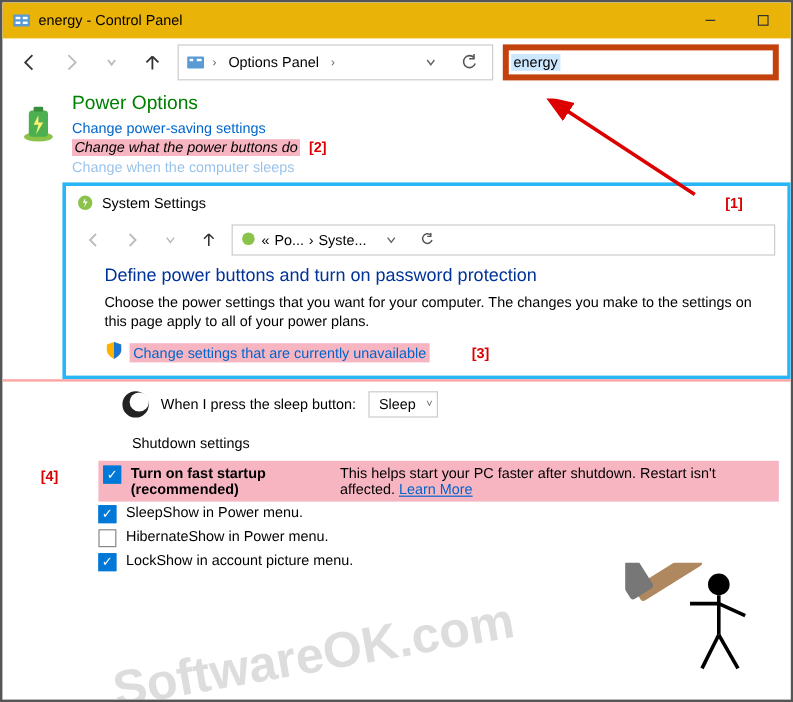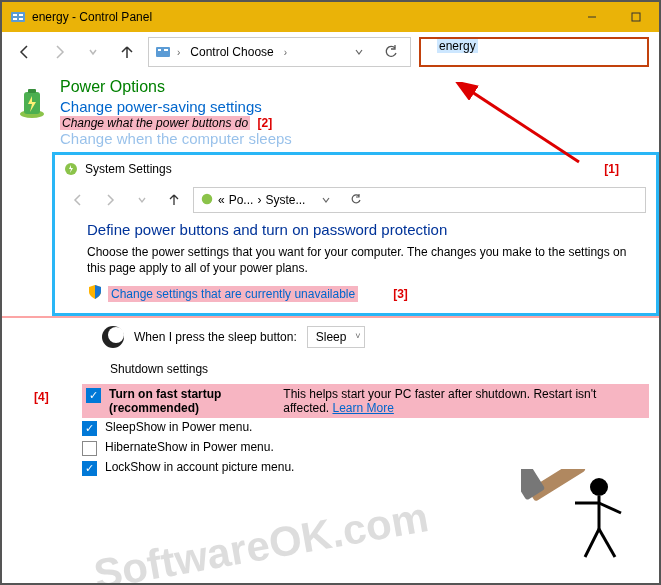--- a/index.html
+++ b/index.html
@@ -12,27 +12,27 @@
 .titlebar .winbtn { width: 30px; height: 20px; display: flex; align-items: center; justify-content: center; color: #333; cursor: pointer; }
 
 .navbar { display: flex; align-items: center; height: 40px; padding: 4px 10px; gap: 8px; }
 .navbtn { width: 26px; height: 26px; display: flex; align-items: center; justify-content: center; color: #555; cursor: pointer; }
 .navbtn.disabled { color: #bbb; }
 .addressbar { flex: 1; display: flex; align-items: center; border: 1px solid #ccc; height: 30px; padding: 0 6px; gap: 6px; }
 .addressbar .small-icon { width: 16px; height: 16px; }
 .addressbar .crumb { color: #000; padding: 0 4px; }
 .addressbar .chev { color: #666; font-size: 10px; }
 .addressbar .spacer { flex: 1; }
-.searchbox { width: 230px; border: 2px solid #c2410c; height: 30px; display: flex; align-items: flex-start; padding: 0 16px; }
+.searchbox { width: 230px; border: 5px solid #c2410c; height: 30px; display: flex; align-items: center; padding: 0 2px; }
 .searchbox .val { background: #cde7ff; padding: 0 2px; }
 
 .content1 { padding: 6px 10px 2px 12px; display: flex; gap: 10px; }
 .battery-icon { width: 36px; height: 36px; margin-top: 6px; }
 .po-heading { color: #008000; font-size: 16px; margin-bottom: 2px; }
-.link-blue { color: #0066cc; font-size: 15px; line-height: 18px; cursor: pointer; }
+.link-blue { color: #0066cc; font-size: 12px; line-height: 18px; cursor: pointer; }
 .link-hl { background: #f7b5c2; color: #000000; padding: 0 2px; font-style: italic; }
 .annot { color: #d00; font-weight: bold; font-size: 12px; margin-left: 4px; }
 
 .sub-window { margin: 2px 0 0 50px; border: 3px solid #29b6f6; background: #fff; }
 .sub-title { display: flex; align-items: center; height: 28px; padding: 0 8px; background: #fff; }
 .sub-title .icon { width: 16px; height: 16px; margin-right: 6px; }
 .sub-navbar { display: flex; align-items: center; height: 34px; padding: 2px 10px; gap: 6px; }
 .sub-addr { flex: 1; display: flex; align-items: center; border: 1px solid #ccc; height: 26px; padding: 0 6px; gap: 4px; }
 .sub-content { padding: 4px 14px 10px 32px; }
 .define-heading { color: #003399; font-size: 15px; margin-bottom: 6px; }
@@ -112,21 +112,21 @@
         <path d="M8 3 L3 8 M8 3 L13 8 M8 3 L8 14" fill="none" stroke="#333" stroke-width="1.5"></path>
       </svg>
     </div>
   <div class="addressbar">
     <span class="small-icon"><svg viewBox="0 0 16 16" width="16" height="16">
           <rect x="1" y="3" width="14" height="10" rx="1" fill="#5b9bd5"></rect>
           <rect x="3" y="5" width="3" height="2" fill="#fff"></rect>
           <rect x="9" y="5" width="4" height="2" fill="#fff"></rect>
         </svg></span>
     <span class="chev">›</span>
-    <span class="crumb">Control Choose</span>
+    <span class="crumb">Options Panel</span>
     <span class="chev">›</span>
     <span class="spacer"></span>
     <span class="navbtn">
         <svg width="10" height="10">
           <path d="M2 3 L5 7 L8 3" fill="none" stroke="#666" stroke-width="1.2"></path>
         </svg>
       </span>
     <span class="navbtn">
         <svg width="14" height="14">
           <path d="M11 3 A5 5 0 1 0 12 8" fill="none" stroke="#555" stroke-width="1.3"></path>

